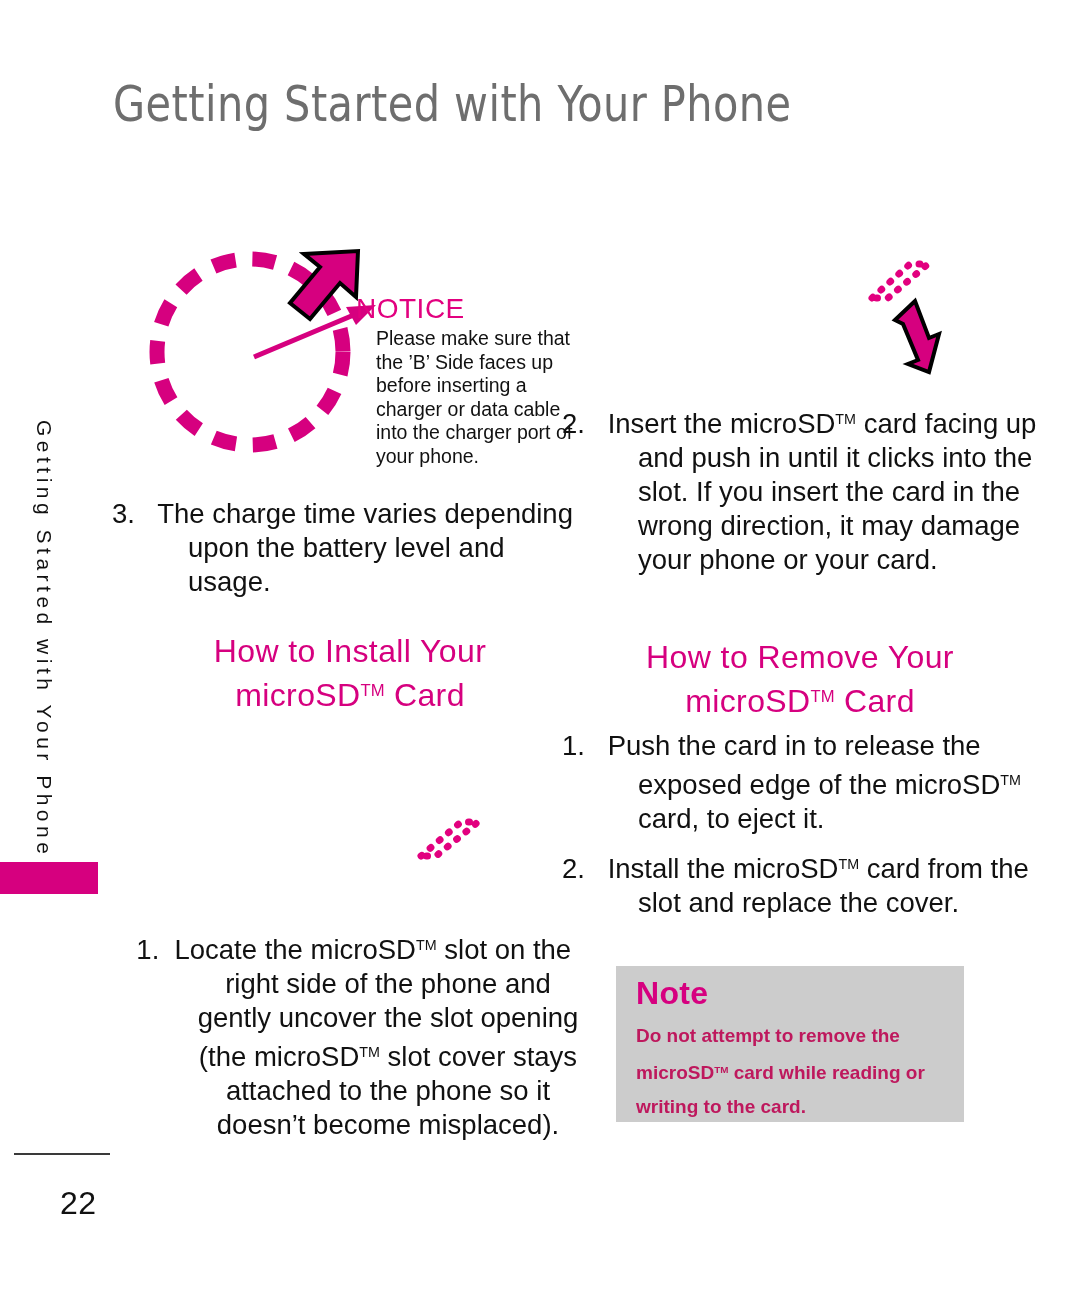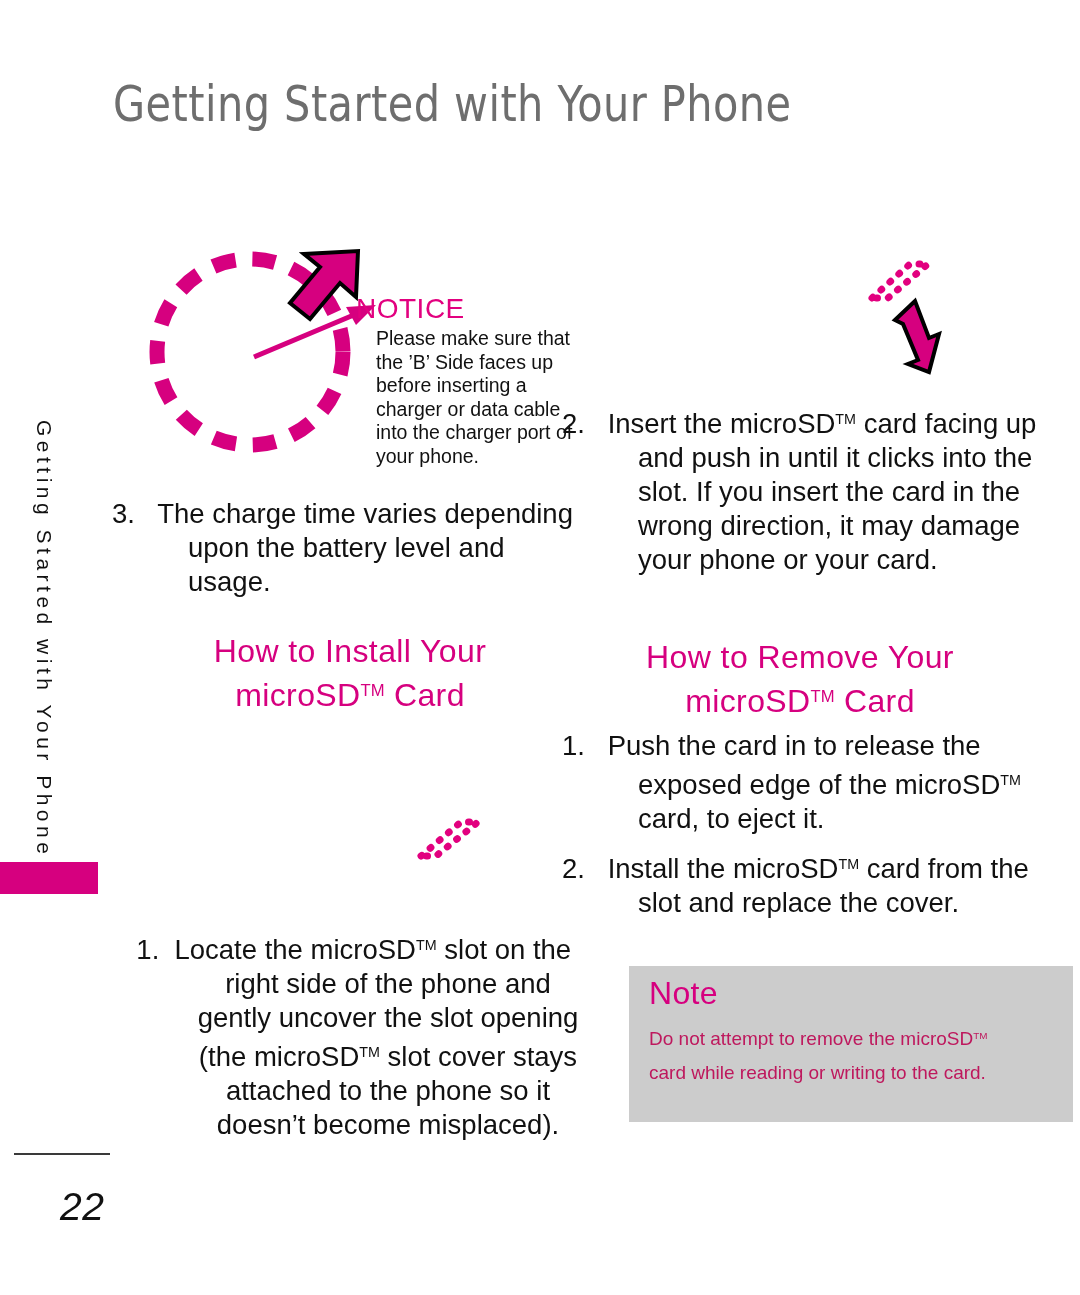--- a/index.html
+++ b/index.html
@@ -64,24 +64,23 @@
     left: 14px;
     top: 1153px;
     width: 96px;
     height: 0;
     border-top: 2px solid #3a3a3a;
   }
   .page-number {
     position: absolute;
     left: 60px;
     top: 1185px;
-    font-size: 39px;
+    font-size: 32px;
     color: #111111;
     letter-spacing: 0.5px;
-    font-style: italic;
   }
 
   
   .body-text {
     position: absolute;
     font-family: Liberation Sans, sans-serif;
     font-size: 27.5px;
     line-height: 34px;
     color: #111111;
   }
@@ -124,25 +123,26 @@
     top: 327px;
     width: 200px;
     font-size: 19.5px;
     line-height: 23.5px;
     color: #111111;
   }
 
   
   .note-box {
     position: absolute;
-    left: 629px;
+    left: 616px;
     top: 966px;
-    width: 444px;
+    width: 348px;
     height: 156px;
     background: #cccccc;
+    font-weight: bold;
   }
   .note-box .note-title {
     position: absolute;
     left: 20px;
     top: 9px;
     font-size: 32px;
     color: #d6007f;
     letter-spacing: 0.3px;
   }
   .note-box .note-body {

